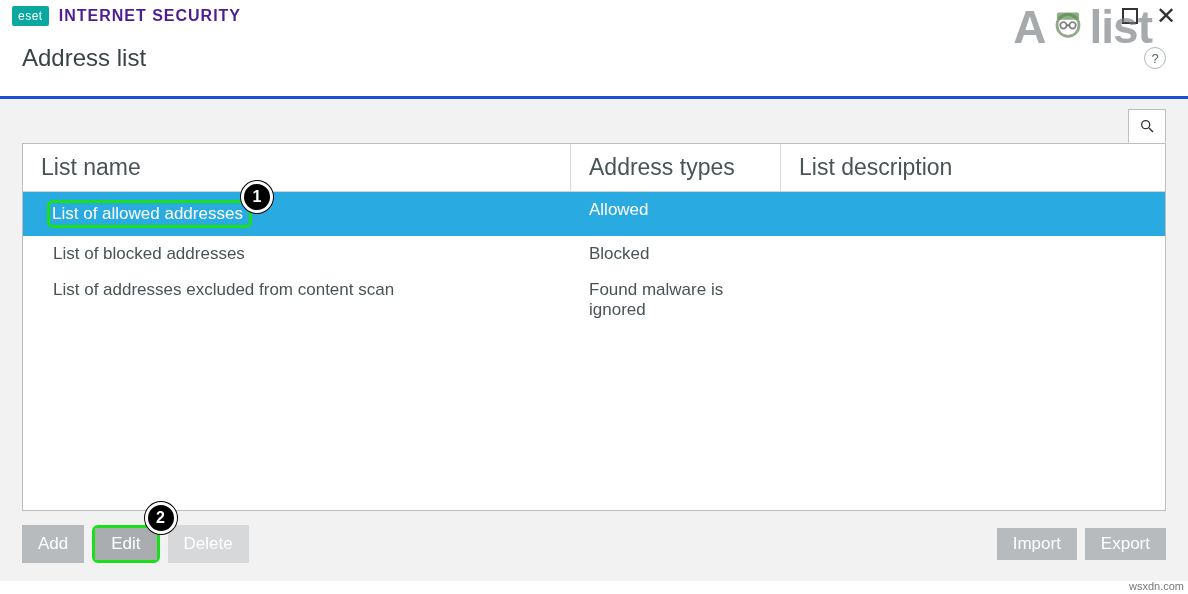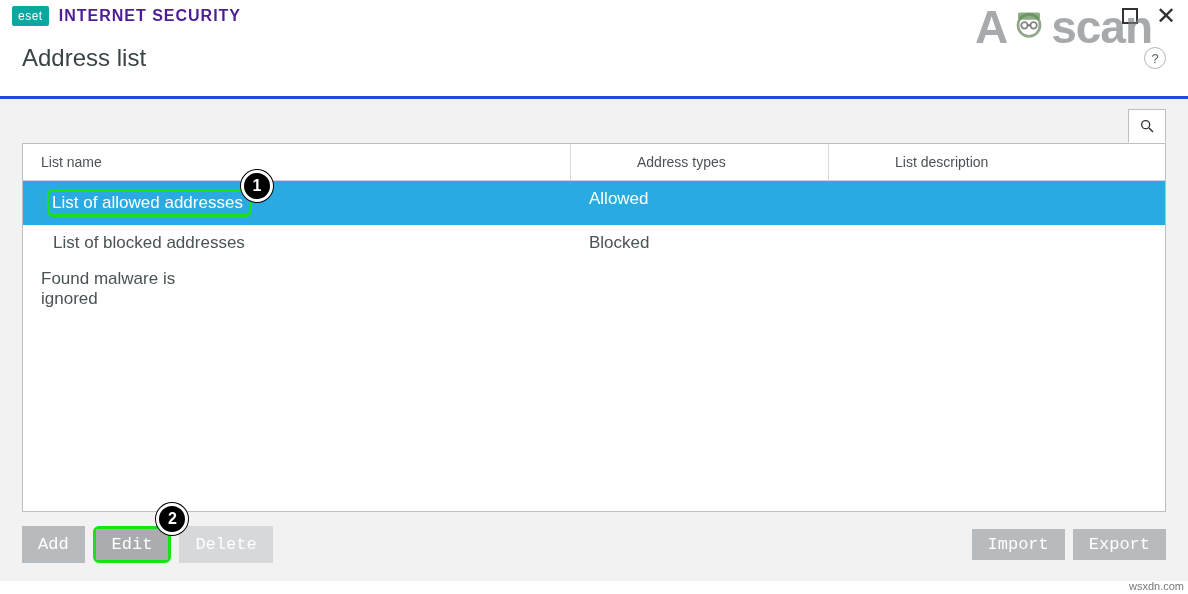--- a/index.html
+++ b/index.html
@@ -75,23 +75,22 @@
       border: 1px solid #b9bfc2;
       background: #fff;
       flex: 1;
       display: flex; flex-direction: column;
       position: relative;
       margin-top: 16px;
     }
     .thead {
       display: flex;
       border-bottom: 1px solid #cfd4d6;
-      font-size: 14px;
+      font-size: 23px;
       color: #4a5356;
-      gap: 48px;
     }
     .th {
       padding: 10px 18px;
       border-right: 1px solid #d7dbdd;
     }
     .col-name { width: 548px; }
     .col-types { width: 210px; }
     .col-desc { flex: 1; border-right: none; }
     .tbody .tr {
       display: flex;
@@ -133,21 +132,21 @@
       margin-top: 14px;
     }
     .btn-group { display: flex; gap: 8px; }
     .btn {
       background: #b7bbbd;
       color: #fff;
       font-size: 17px;
       padding: 6px 16px;
       border: none;
       cursor: pointer;
-      font-family: Liberation Mono, monospace;
+      font-family: Liberation Sans, sans-serif;
     }
     .btn.disabled { background: #d6d8d9; color: #fff; }
     .edit-wrap {
       position: relative;
       border: 3px solid #19e019;
       border-radius: 6px;
       padding: 0;
       display: inline-flex;
     }
     .edit-wrap .btn { background: #a9adaf; }
@@ -216,20 +215,21 @@
         </div>
         <div class="td col-types">Allowed</div>
         <div class="td col-desc"></div>
       </div>
       <div class="tr">
         <div class="td col-name">List of blocked addresses</div>
         <div class="td col-types">Blocked</div>
         <div class="td col-desc"></div>
       </div>
       <div class="tr">
+        <div class="td col-name">List of addresses excluded from content scan</div>
         <div class="td col-types">Found malware is ignored</div>
         <div class="td col-desc"></div>
       </div>
     </div>
   </div>
 
   <div class="footer">
     <div class="btn-group">
       <button class="btn">Add</button>
       <span class="edit-wrap">
@@ -247,15 +247,15 @@
 
 <div class="appuals-logo">
   <span>A</span>
   <svg class="mascot" viewBox="0 0 48 48">
     <circle cx="24" cy="20" r="12" fill="none" stroke="rgba(100,130,90,0.7)" stroke-width="3"></circle>
     <rect x="12" y="6" width="24" height="8" rx="2" fill="rgba(90,140,80,0.7)"></rect>
     <circle cx="19" cy="20" r="3.5" fill="none" stroke="rgba(80,80,80,0.7)" stroke-width="2"></circle>
     <circle cx="29" cy="20" r="3.5" fill="none" stroke="rgba(80,80,80,0.7)" stroke-width="2"></circle>
     <line x1="22.5" y1="20" x2="25.5" y2="20" stroke="rgba(80,80,80,0.7)" stroke-width="2"></line>
   </svg>
-  <span>scan</span>
+  <span>list</span>
 </div>
 <div class="wsx">wsxdn.com</div>
 
 </body></html>

